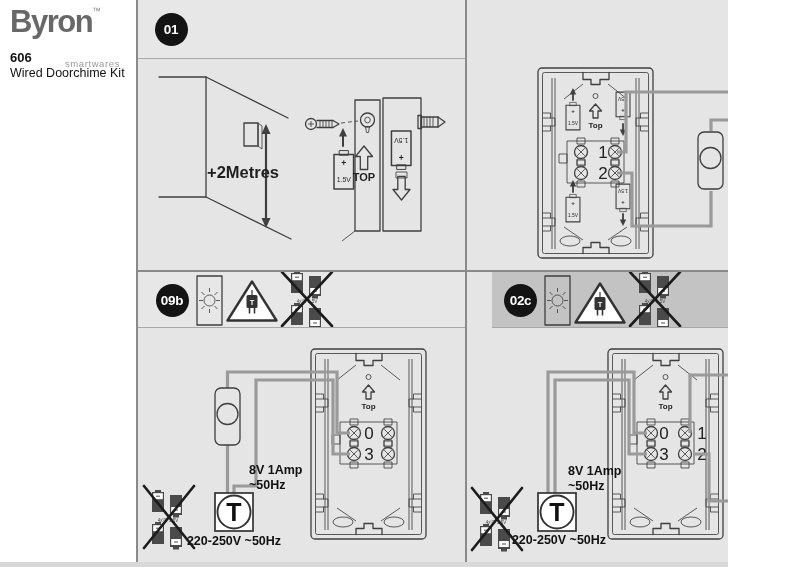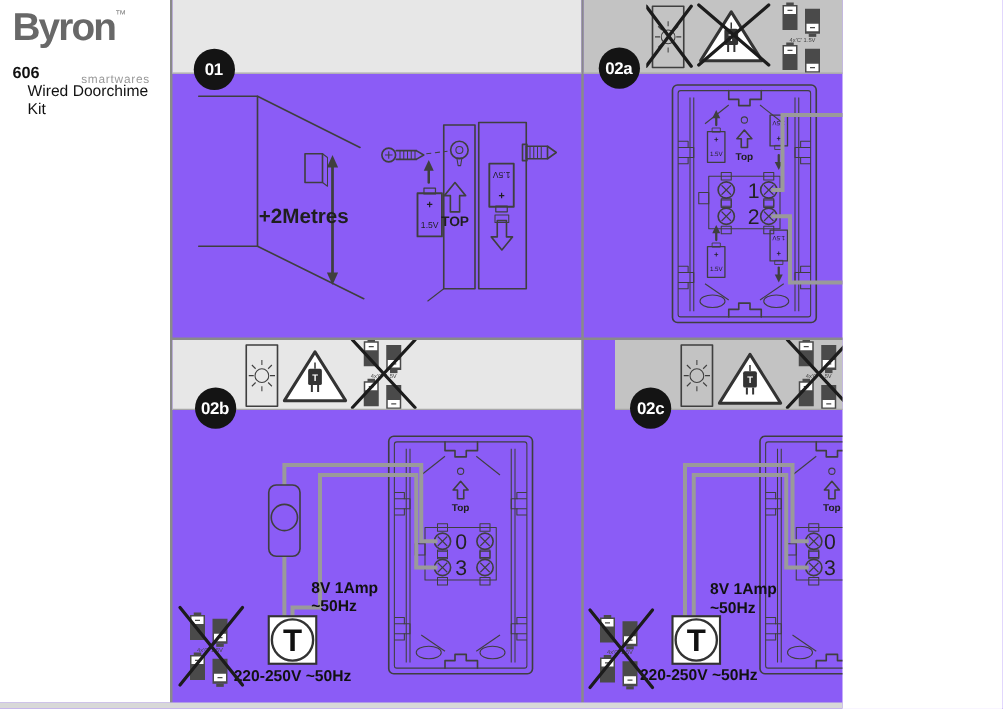--- a/index.html
+++ b/index.html
@@ -1,35 +1,35 @@
 <!DOCTYPE html>
 <html><head>
 <meta charset="utf-8">
 <style>
   html,body{margin:0;padding:0;background:#fff;}
-  #page{position:relative;width:674px;height:567px;background:#8b5cf6;overflow:hidden;
+  #page{position:relative;width:728px;height:567px;background:#e5e5e5;overflow:hidden;
         font-family:"Liberation Sans",sans-serif;color:#1a1a1a;}
   
   .vline{position:absolute;top:0;width:1.5px;height:562px;background:#8a8a8a;}
   .hline{position:absolute;left:136px;top:270px;width:666px;height:1.5px;background:#8a8a8a;}
   .bottombar{position:absolute;left:0;top:562px;width:802px;height:5px;background:#d8d8d8;}
   .redge{position:absolute;top:0;left:800px;width:1px;height:562px;background:#cccccc;}
   
   #sidebar{position:absolute;left:0;top:0;width:136px;height:562px;background:#fff;}
   .logo{position:absolute;left:10px;top:4px;font-size:31px;font-weight:700;color:#686868;letter-spacing:-1.5px;}
   .logo sup{font-size:9px;font-weight:400;color:#8a8a8a;letter-spacing:0;vertical-align:18px;}
   .logosub{position:absolute;left:10px;top:38px;width:110px;text-align:right;font-size:9.5px;color:#9a9a9a;letter-spacing:.6px;margin-top:20px;}
   .model{position:absolute;left:10px;top:50px;font-size:13px;font-weight:700;color:#111;}
-  .product{position:absolute;left:10px;top:66px;font-size:12.5px;color:#111;margin-left:12px;}
+  .product{position:absolute;left:10px;top:66px;font-size:12.5px;color:#111;}
   
   .hdr{position:absolute;border-bottom:1px solid #a8a8a8;}
   .hdrL{background:#e7e7e7;}
   .hdrR{background:#c3c3c3;}
   .badge{position:absolute;width:33px;height:33px;border-radius:50%;background:#141414;color:#fff;
-         display:flex;align-items:center;justify-content:center;font-size:13.5px;font-weight:700;letter-spacing:-.3px;margin-top:26px;}
+         display:flex;align-items:center;justify-content:center;font-size:13.5px;font-weight:700;letter-spacing:-.3px;}
   .panelsvg{position:absolute;}
   
   .ln{stroke:#3f3f3f;stroke-width:1.3;fill:none;stroke-linejoin:round;stroke-linecap:round;}
   .lnt{stroke:#3f3f3f;stroke-width:0.85;fill:none;stroke-linejoin:round;}
   .wire{stroke:#9a9a9a;stroke-width:3.2;fill:none;stroke-linejoin:miter;stroke-linecap:butt;}
   .xl{stroke:#1c1c1c;stroke-width:2.6;stroke-linecap:round;fill:none;}
   .fillk{fill:#3f3f3f;stroke:none;}
   text{font-family:"Liberation Sans",sans-serif;fill:#1f1f1f;}
   .t5{font-size:4.6px;fill:#444;text-anchor:middle;}
   .t6{font-size:6px;text-anchor:middle;}
@@ -164,39 +164,23 @@
   <div class="vline" style="left:136px"></div>
   <div class="vline" style="left:465px"></div>
   <div class="hline"></div>
   <div class="redge"></div>
   <div class="bottombar"></div>
 
   <div class="hdr hdrL" style="left:137.5px;top:0;width:327.5px;height:58px;">
     <div class="badge" style="left:17px;top:13px;">01</div>
   </div>
 
-  <div class="hdr hdrR" style="left:466.5px;top:0;width:335.5px;height:58px;">
-    <div class="badge" style="left:12px;top:12px;">02a</div>
-    <svg width="150" height="58" style="position:absolute;left:50px;top:0;">
-      <use href="#illumPush" x="4" y="4"></use>
-      <g>
-        <line x1="0" y1="5" x2="36" y2="53" class="xl"></line>
-          <line x1="36" y1="5" x2="0" y2="53" class="xl"></line>
-      </g>
-      <use href="#warnTri" x="42" y="7"></use>
-      <g>
-        <line x1="42" y1="4" x2="98" y2="52" class="xl"></line>
-          <line x1="98" y1="4" x2="42" y2="52" class="xl"></line>
-      </g>
-      <use href="#batSet" x="108" y="0"></use>
-    </svg>
-  </div>
 
   <div class="hdr hdrL" style="left:137.5px;top:271.5px;width:327.5px;height:55px;">
-    <div class="badge" style="left:18px;top:12px;">02b</div>
+    <div class="badge" style="left:18px;top:12px;">09b</div>
     <svg width="160" height="55" style="position:absolute;left:56px;top:0;">
       <use href="#illumPush" x="2" y="3"></use>
       <use href="#warnTri" x="32" y="7"></use>
       <use href="#batSet" x="96" y="-3"></use>
       <g>
         <line x1="88" y1="0" x2="138" y2="54" class="xl"></line>
           <line x1="138" y1="0" x2="88" y2="54" class="xl"></line>
       </g>
     </svg>
   </div>

